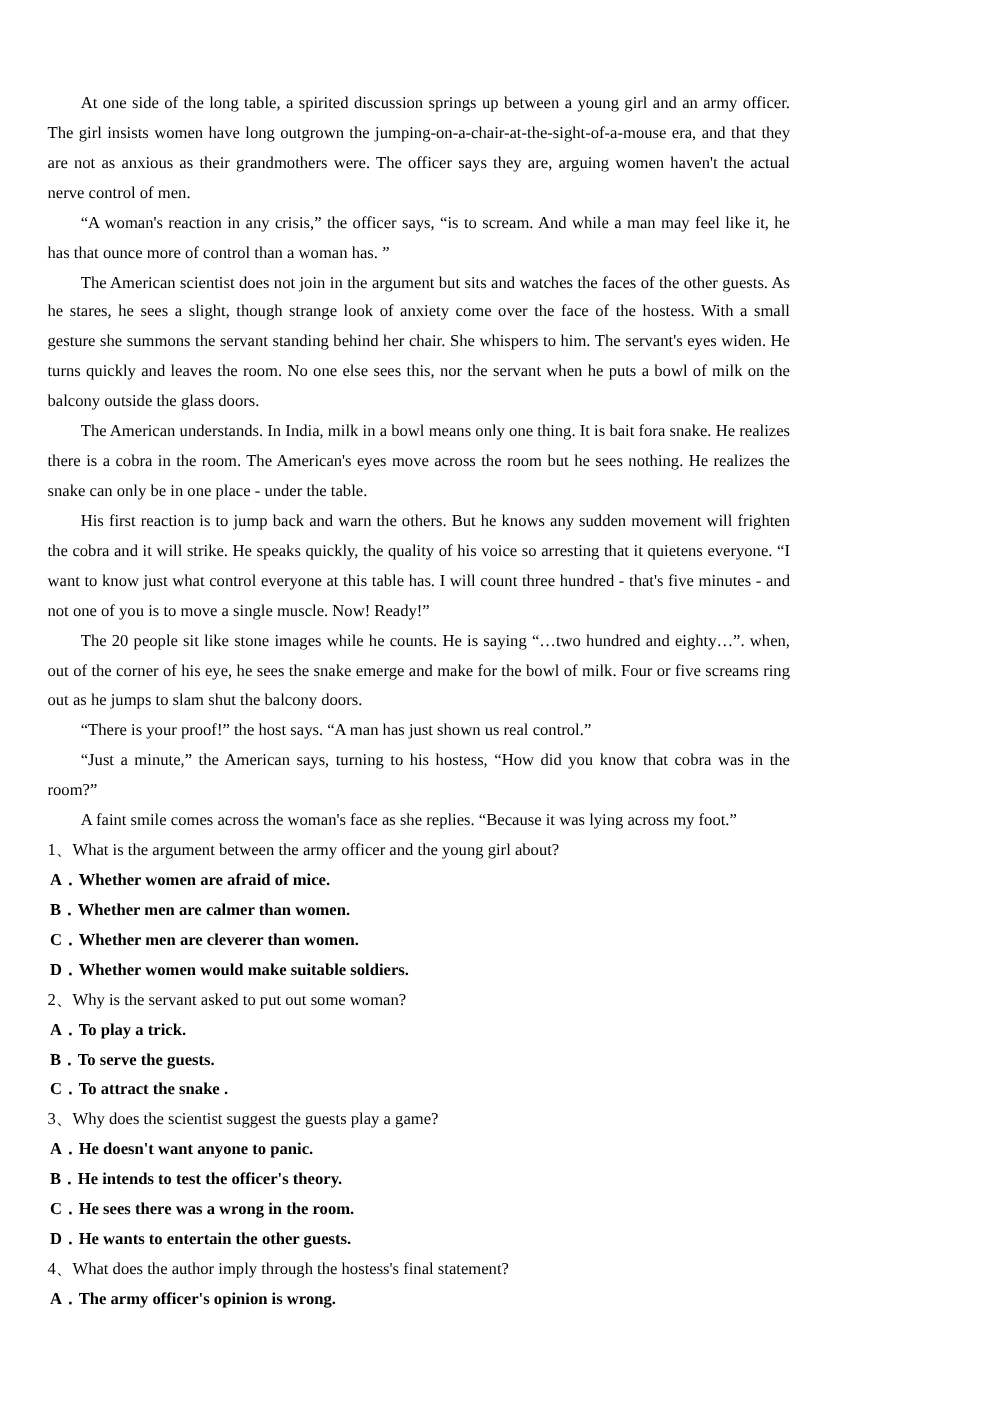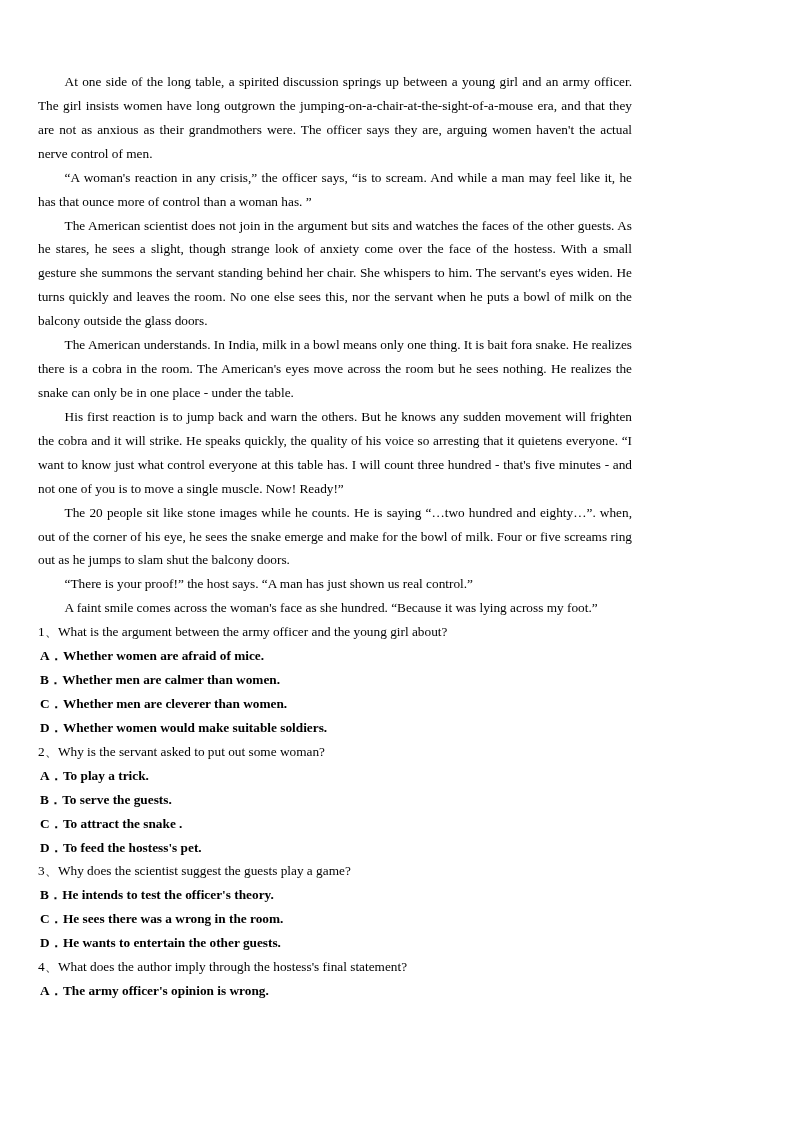--- a/index.html
+++ b/index.html
@@ -55,35 +55,36 @@
 <div class="page">
   <div class="doc-body">
 
     <p class="para">At one side of the long table, a spirited discussion springs up between a young girl and an army officer. The girl insists women have long outgrown the jumping-on-a-chair-at-the-sight-of-a-mouse era, and that they are not as anxious as their grandmothers were. The officer says they are, arguing women haven't the actual nerve control of men.</p>
     <p class="para">“A woman's reaction in any crisis,” the officer says, “is to scream. And while a man may feel like it, he has that ounce more of control than a woman has. ”</p>
     <p class="para">The American scientist does not join in the argument but sits and watches the faces of the other guests. As he stares, he sees a slight, though strange look of anxiety come over the face of the hostess. With a small gesture she summons the servant standing behind her chair. She whispers to him. The servant's eyes widen. He turns quickly and leaves the room. No one else sees this, nor the servant when he puts a bowl of milk on the balcony outside the glass doors.</p>
     <p class="para">The American understands. In India, milk in a bowl means only one thing. It is bait fora snake. He realizes there is a cobra in the room. The American's eyes move across the room but he sees nothing. He realizes the snake can only be in one place - under the table.</p>
     <p class="para">His first reaction is to jump back and warn the others. But he knows any sudden movement will frighten the cobra and it will strike. He speaks quickly, the quality of his voice so arresting that it quietens everyone. “I want to know just what control everyone at this table has. I will count three hundred - that's five minutes - and not one of you is to move a single muscle. Now! Ready!”</p>
     <p class="para">The 20 people sit like stone images while he counts. He is saying “…two hundred and eighty…”. when, out of the corner of his eye, he sees the snake emerge and make for the bowl of milk. Four or five screams ring out as he jumps to slam shut the balcony doors.</p>
     <p class="para">“There is your proof!” the host says. “A man has just shown us real control.”</p>
-    <p class="para">A faint smile comes across the woman's face as she hundred. “Because it was lying across my foot.”</p>
+    <p class="para">“Just a minute,” the American says, turning to his hostess, “How did you know that cobra was in the room?”</p>
+    <p class="para">A faint smile comes across the woman's face as she replies. “Because it was lying across my foot.”</p>
 
     <p class="qstem"><span class="qnum">1、</span><span>What is the argument between the army officer and the young girl about?</span></p>
     <p class="opt"><span class="lbl">A．</span><span>Whether women are afraid of mice.</span></p>
     <p class="opt"><span class="lbl">B．</span><span>Whether men are calmer than women.</span></p>
     <p class="opt"><span class="lbl">C．</span><span>Whether men are cleverer than women.</span></p>
     <p class="opt"><span class="lbl">D．</span><span>Whether women would make suitable soldiers.</span></p>
 
     <p class="qstem"><span class="qnum">2、</span><span>Why is the servant asked to put out some woman?</span></p>
     <p class="opt"><span class="lbl">A．</span><span>To play a trick.</span></p>
     <p class="opt"><span class="lbl">B．</span><span>To serve the guests.</span></p>
     <p class="opt"><span class="lbl">C．</span><span>To attract the snake .</span></p>
-    <p class="opt"><span class="lbl">D．</span><span>To feed the hostess's pet.</span></p>
 
     <p class="qstem"><span class="qnum">3、</span><span>Why does the scientist suggest the guests play a game?</span></p>
+    <p class="opt"><span class="lbl">A．</span><span>He doesn't want anyone to panic.</span></p>
     <p class="opt"><span class="lbl">B．</span><span>He intends to test the officer's theory.</span></p>
     <p class="opt"><span class="lbl">C．</span><span>He sees there was a wrong in the room.</span></p>
     <p class="opt"><span class="lbl">D．</span><span>He wants to entertain the other guests.</span></p>
 
     <p class="qstem"><span class="qnum">4、</span><span>What does the author imply through the hostess's final statement?</span></p>
     <p class="opt"><span class="lbl">A．</span><span>The army officer's opinion is wrong.</span></p>
 
   </div>
 </div>
 

